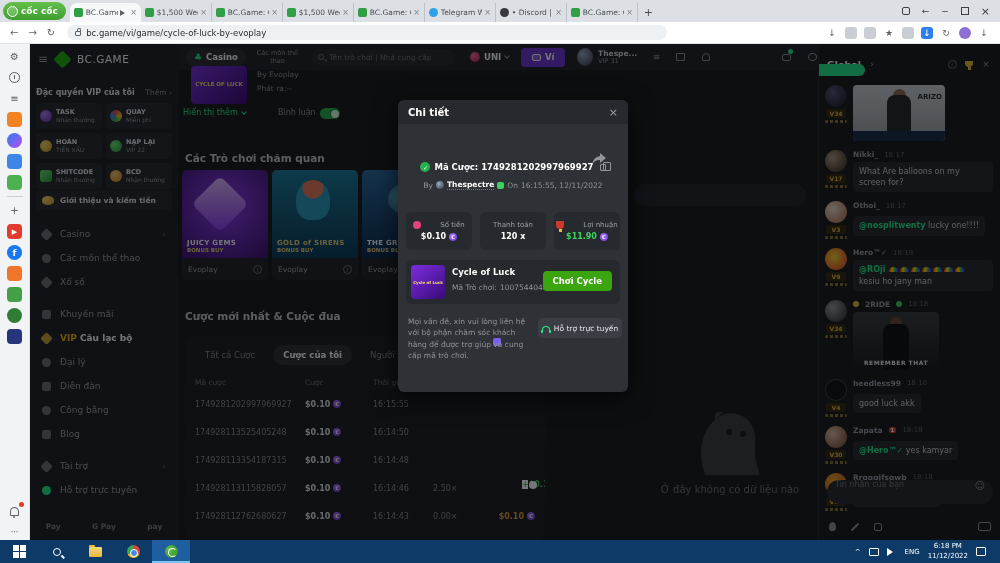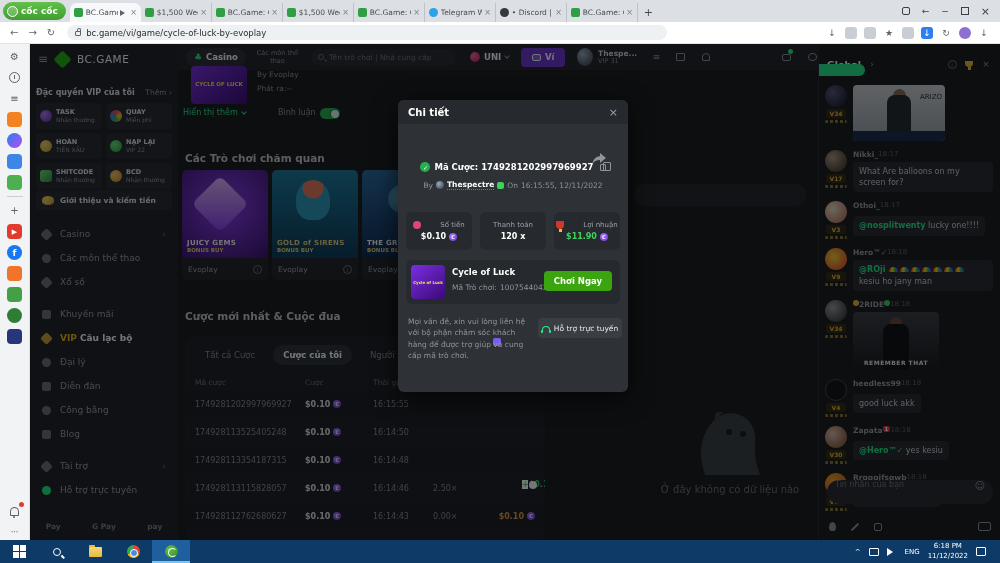--- a/index.html
+++ b/index.html
@@ -164,34 +164,34 @@
 .mava.a2{background:radial-gradient(circle at 35% 35%,#a98,#321)}
 .mava.a3{background:radial-gradient(circle at 35% 35%,#edc,#a64)}
 .mava.a4{background:radial-gradient(circle at 40% 40%,#f5d02a,#e23b2e)}
 .mava.a5{background:radial-gradient(circle at 35% 35%,#999,#222)}
 .mava.a6{background:#111;border:1px solid #444}
 .mava.a7{background:radial-gradient(circle at 35% 35%,#dba,#742)}
 .mava.a8{background:radial-gradient(circle at 35% 35%,#f5a02a,#c2541b)}
 .vbadge{min-width:20px;padding:0 2px;height:9px;background:#33290e;border-radius:2px;color:#e7b93c;font-size:6px;font-weight:bold;display:flex;align-items:center;justify-content:center}
 .dots{width:22px;height:3px;background:repeating-linear-gradient(90deg,#8a7430 0 3px,transparent 3px 5px);border-radius:2px}
 .mbody{flex:1;min-width:0}
-.nrow{display:flex;align-items:flex-start;gap:0;font-size:7.5px;color:#9ba1a8;font-weight:bold;margin-bottom:3px}
+.nrow{display:flex;align-items:center;gap:6px;font-size:7.5px;color:#9ba1a8;font-weight:bold;margin-bottom:3px}
 .nrow .tm{color:#5f666d;font-weight:normal;font-size:7px}
 .medal{width:6px;height:6px;border-radius:50%;background:#e8b93c}
 .cloverdot{width:6px;height:6px;border-radius:50%;background:#3ed160}
 .redchip{background:#e23b3b;color:#fff;font-size:5.5px;padding:0 2px;border-radius:2px;font-weight:bold}
 .bub{display:inline-block;background:#26292d;border-radius:4px;padding:4px 6px;font-size:8px;color:#cfd3d7;max-width:140px;line-height:1.4}
 .mention{color:#24ee89;font-weight:bold}
 .rb{display:inline-block;width:9px;height:5px;border-radius:9px 9px 0 0;background:linear-gradient(90deg,#e33,#f90,#fd0,#3c3,#36f,#93f);margin:0 1px}
 .pp{display:inline-block;width:7px;height:8px;border-radius:3px 3px 1px 1px;margin-left:2px}
 .pp.g{background:#24c06a}.pp.b{background:#2aa3b8}
 .meme1{width:92px;height:56px;border-radius:4px;background:linear-gradient(#cfd4d8,#9aa2a8);position:relative;overflow:hidden}
 .meme1 .guy{position:absolute;left:34px;top:10px;width:24px;height:40px;background:#23282e;border-radius:8px 8px 0 0}
 .meme1 .head{position:absolute;left:40px;top:4px;width:13px;height:13px;border-radius:50%;background:#8a6a50}
-.meme1 .aztxt{position:absolute;right:3px;top:8px;font-size:7px;font-weight:normal;color:#23282e}
+.meme1 .aztxt{position:absolute;right:3px;top:8px;font-size:7px;font-weight:bold;color:#23282e}
 .meme1 .strip{position:absolute;left:0;bottom:0;width:100%;height:10px;background:#1a2a4a}
 .meme2{width:86px;height:58px;border-radius:4px;background:linear-gradient(#3a3d42,#17181b);position:relative;overflow: hidden}
 .meme2 .guy{position:absolute;left:30px;top:12px;width:26px;height:46px;background:#0d0e10;border-radius:8px 8px 0 0}
 .meme2 .head{position:absolute;left:37px;top:5px;width:12px;height:12px;border-radius:50%;background:#6a4a38}
 .meme2 .cap{position:absolute;left:0;bottom:4px;width:100%;text-align:center;color:#eee;font-size:6px;font-weight:bold;letter-spacing:.5px}
 .cinput{position:absolute;left:8px;top:436px;width:166px;height:24px;background:#26292d;border-radius:12px;display:flex;align-items:flex-start;padding:0 8px}
 .cinput input{flex:1;background:none;border:none;outline:none;font-size:8px;color:#6e747b}
 .g-smile::before{content:"☺"}
 .ctools{position:absolute;left:0;top:478px;width:182px;display:flex;align-items:center;padding:0 10px;gap:14px;color:#8f959b}
 .drop{width:7px;height:9px;background:#8f959b;border-radius:50% 50% 50% 50%/60% 60% 40% 40%}
@@ -778,21 +778,21 @@
                 <span class="mava a7"></span>
               <span class="vbadge">V30</span>
                 <span class="dots"></span>
               </div>
             <div class="mbody">
               <div class="nrow">
                   <span>Zapata</span>
                   <span class="redchip">1</span>
                   <span class="tm">18:18</span>
                 </div>
-              <span class="bub"><span class="mention">@Hero™✓</span> <span>yes kesiu</span></span>
+              <span class="bub"><span class="mention">@Hero™✓</span> <span>yes kamyar</span></span>
             </div>
           </div>
 
           <div class="msg">
             <div class="mleft">
                 <span class="mava a8"></span>
               <span class="vbadge">V22</span>
                 <span class="dots"></span>
               </div>
             <div class="mbody">
@@ -874,21 +874,21 @@
           </div>
         </div>
         <div class="gcard">
           <span class="gthumb2">Cycle of Luck</span>
           <span class="nm">Cycle of Luck</span>
           <span class="gid">
               <span>Mã Trò chơi:</span> 
               <span>1007544042...</span>
               <span class="cpy"></span>
             </span>
-          <span class="playbtn">Chơi Ngay</span>
+          <span class="playbtn">Chơi Cycle</span>
         </div>
         <div class="note">Mọi vấn đề, xin vui lòng liên hệ với bộ phận chăm sóc khách hàng để được trợ giúp và cung cấp mã trò chơi.</div>
         <div class="supbtn">
           <span class="hset"></span>
           <span>Hỗ trợ trực tuyến</span>
         </div>
       </div>
 
     </div>
   </div>

